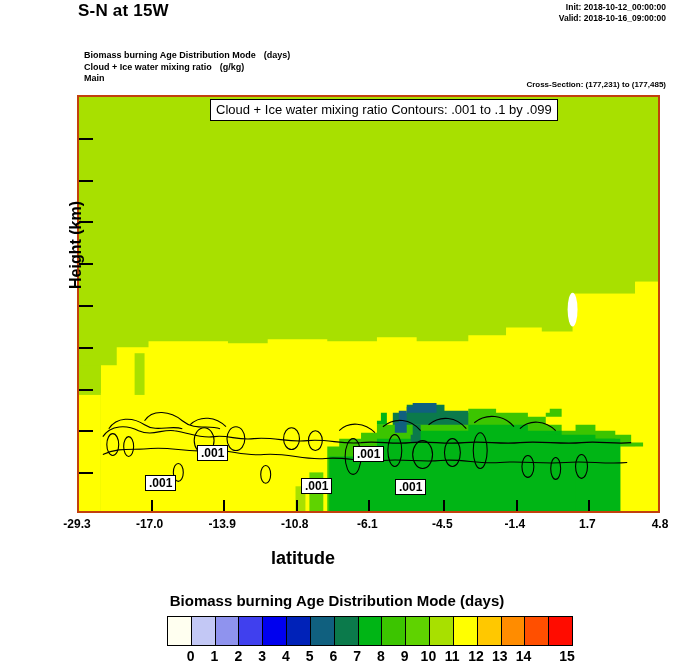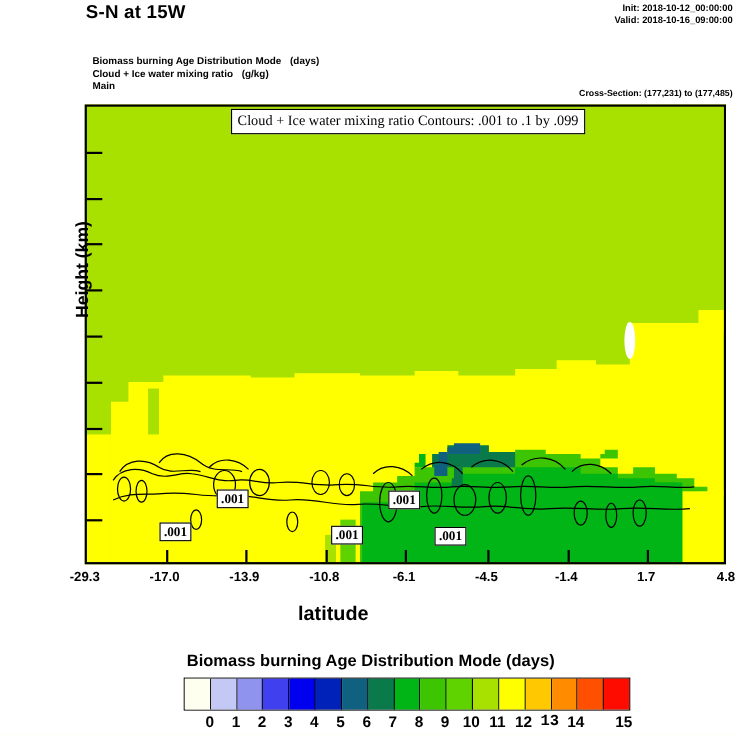--- a/index.html
+++ b/index.html
@@ -12,21 +12,21 @@
   #title-main{left:78px;top:1px;font-size:17px;font-weight:bold;letter-spacing:.2px;}
   #init-block{right:8px;top:2px;text-align:right;font-size:8.5px;font-weight:bold;line-height:11px;}
 
   #field-block{left:84px;top:50px;font-size:9px;font-weight:bold;line-height:11.5px;}
   #field-block .row span.unit{margin-left:8px;}
 
   #xsec{right:8px;top:80px;font-size:8px;font-weight:bold;}
 
   
   #plot{left:77px;top:95px;width:583px;height:418px;
-        border:2px solid #000000;box-sizing:border-box;overflow:hidden;background:#bfe800;font-family:Liberation Serif, serif;}
+        border:2px solid #c2410c;box-sizing:border-box;overflow:hidden;background:#bfe800;}
   #canvas{position:absolute;inset:0;}
 
   
   #plot-title{position:absolute;left:131px;top:2px;z-index:40;
         background:#ffffff;border:1.6px solid #000;
         padding:2px 5px 3px 5px;font-size:13px;font-weight:normal;
         white-space:nowrap;}
   .ytickmark{position:absolute;left:0;width:14px;height:2px;background:#000;z-index:35;}
   .xtick{position:absolute;top:517px;transform:translateX(-50%);
          font-size:12px;font-weight:bold;white-space:nowrap;}
@@ -232,16 +232,16 @@
     <span style="left: 95.0588px;">3</span>
     <span style="left: 118.824px;">4</span>
     <span style="left: 142.588px;">5</span>
     <span style="left: 166.353px;">6</span>
     <span style="left: 190.118px;">7</span>
     <span style="left: 213.882px;">8</span>
     <span style="left: 237.647px;">9</span>
     <span style="left: 261.412px;">10</span>
     <span style="left: 285.176px;">11</span>
     <span style="left: 308.941px;">12</span>
-    <span style="left: 332.706px; font-family: Liberation Mono, monospace;">13</span>
+    <span style="left: 332.706px;">13</span>
     <span style="left: 356.471px;">14</span>
     <span style="left: 400px;">15</span>
   </div>
 
 </body></html>

